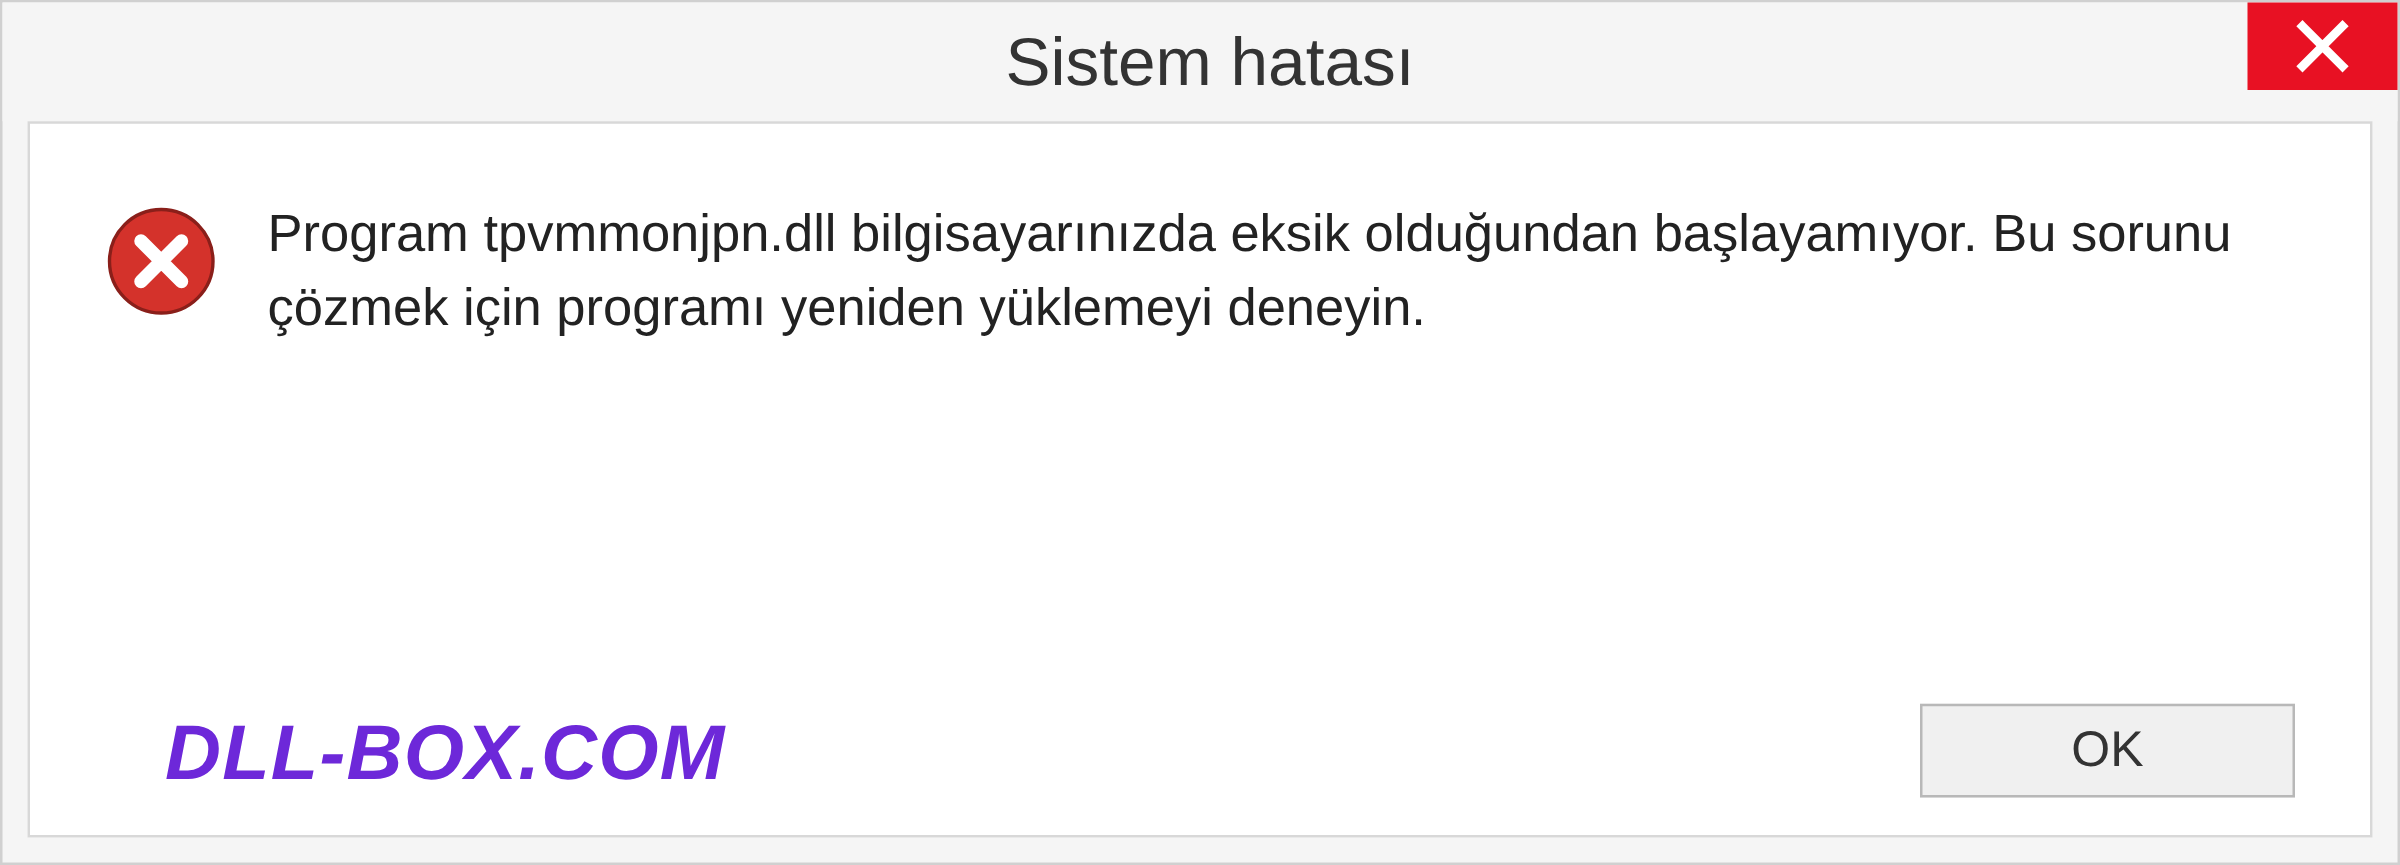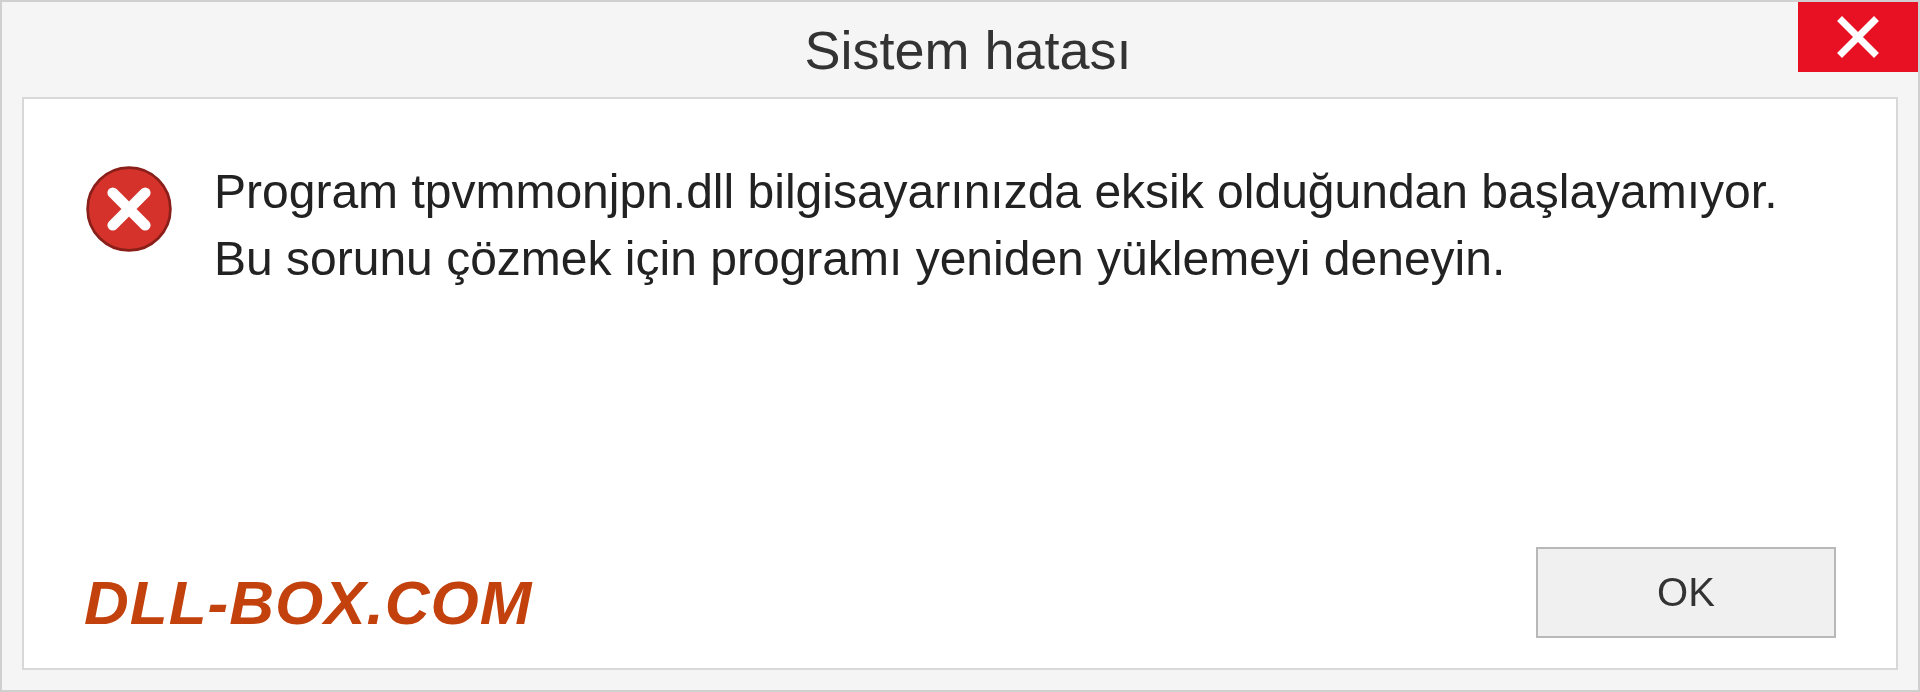--- a/index.html
+++ b/index.html
@@ -67,44 +67,45 @@
       align-items: flex-start;
       gap: 40px;
     }
     .error-icon {
       flex-shrink: 0;
       width: 90px;
       height: 90px;
       margin-top: 10px;
     }
     .message-text {
-      font-size: 48px;
+      font-size: 42px;
       line-height: 1.4;
       color: #222222;
       font-weight: 400;
       padding-top: 4px;
     }
     .footer-row {
       display: flex;
       align-items: flex-end;
       justify-content: space-between;
       margin-top: auto;
       padding-top: 40px;
     }
     .watermark {
       font-size: 62px;
       font-weight: 800;
       font-style: italic;
-      color: #c2410c;
+      color: #6d28d9;
       letter-spacing: 1px;
       font-family: Arial, sans-serif;
+      margin-left: 48px;
     }
     .ok-button {
       width: 300px;
-      height: 91px;
+      height: 75px;
       background: #f0f0f0;
       border: 2px solid #b8b8b8;
       font-size: 40px;
       color: #333333;
       cursor: pointer;
       display: flex;
       align-items: center;
       justify-content: center;
       font-family: inherit;
     }

